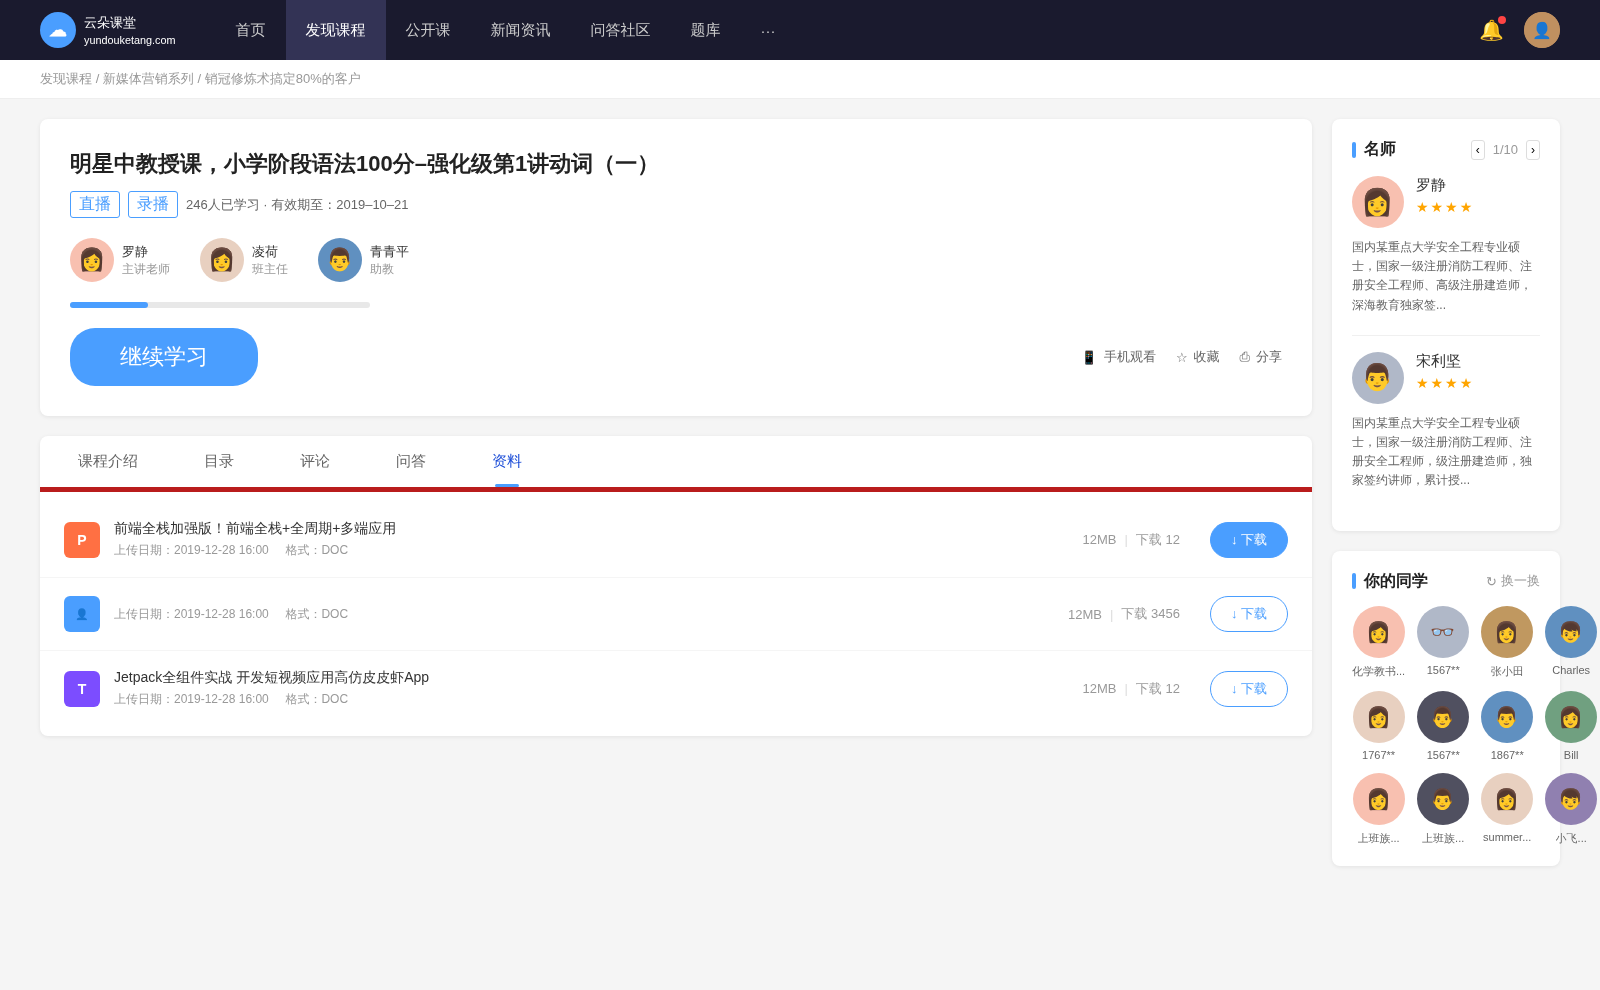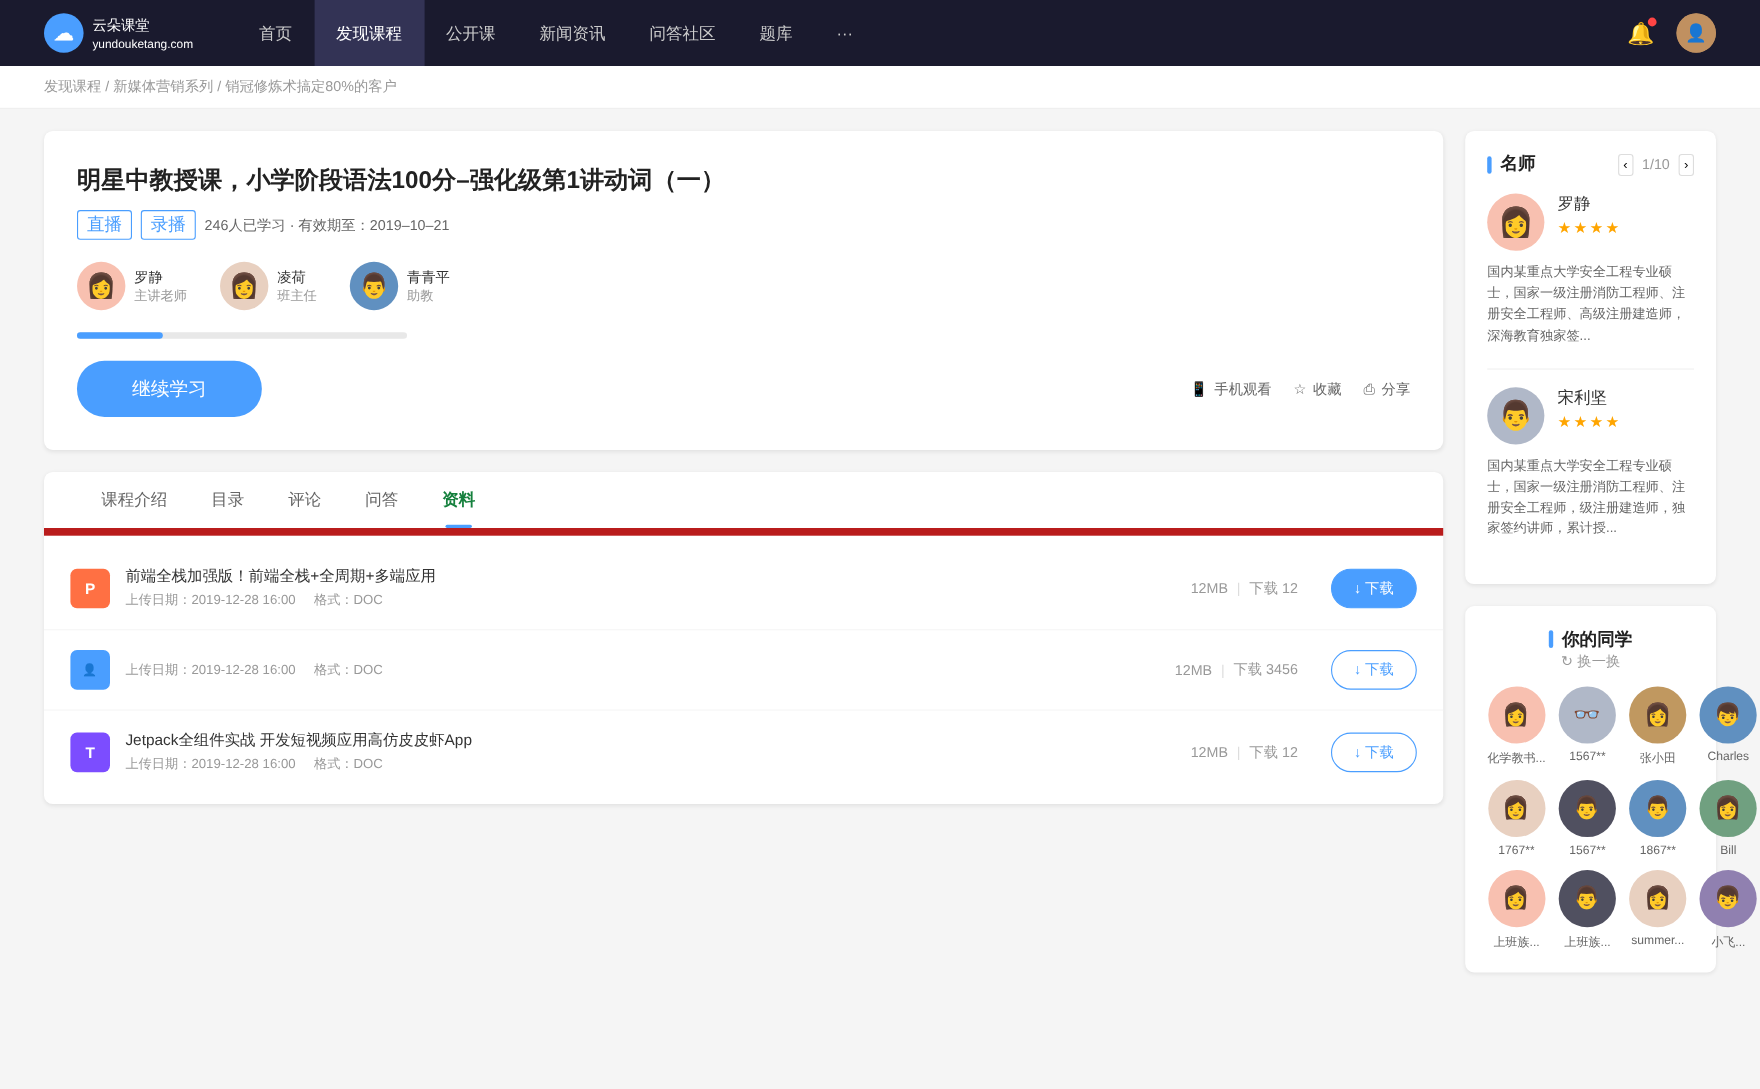--- a/index.html
+++ b/index.html
@@ -42,29 +42,29 @@
     .teacher-info { font-size: 13px; }
     .teacher-name { font-weight: 500; color: #333; }
     .teacher-role { color: #999; font-size: 12px; }
     .progress-section { margin: 20px 0; }
     .progress-label { display: flex; align-items: center; gap: 10px; margin-bottom: 8px; }
     .progress-pct { color: #4a9eff; font-size: 18px; font-weight: bold; }
     .progress-text { color: #999; font-size: 13px; }
     .progress-bar-bg { background: #e8e8e8; height: 6px; border-radius: 3px; width: 300px; }
     .progress-bar-fill { background: #4a9eff; height: 6px; border-radius: 3px; }
     .action-row { display: flex; align-items: center; justify-content: space-between; margin-top: 20px; }
-    .btn-continue { background: #4a9eff; color: white; border: none; border-radius: 25px; padding: 14px 50px; font-size: 17px; font-weight: 500; cursor: pointer; }
+    .btn-continue { background: #4a9eff; color: white; border: none; border-radius: 25px; padding: 14px 50px; font-size: 22px; font-weight: 500; cursor: pointer; }
     .action-btns { display: flex; gap: 20px; }
     .action-btn { display: flex; align-items: center; gap: 6px; color: #666; cursor: pointer; font-size: 13px; border: none; background: none; }
 
     
     .tabs-card { background: white; border-radius: 8px; box-shadow: 0 1px 4px rgba(0,0,0,0.08); }
-    .tabs-header { display: flex; border-bottom: 7px solid #b91c1c; padding: 0 32px; }
+    .tabs-header { display: flex; border-bottom: 5px solid #b91c1c; padding: 0 18px; gap: 26px; }
     .tab-item { padding: 16px 20px; cursor: pointer; font-size: 15px; color: #666; position: relative; }
-    .tab-item.active { color: #15803d; font-weight: bold; }
+    .tab-item.active { color: #1d4ed8; }
     .tab-item.active::after { content: ''; position: absolute; bottom: 0; left: 50%; transform: translateX(-50%); width: 24px; height: 3px; background: #4a9eff; border-radius: 2px; }
 
     
     .resource-list { padding: 10px 0; }
     .resource-item { display: flex; align-items: center; padding: 18px 24px; border-bottom: 1px solid #f5f5f5; }
     .resource-item:last-child { border-bottom: none; }
     .resource-icon { width: 36px; height: 36px; border-radius: 6px; display: flex; align-items: center; justify-content: center; font-size: 14px; font-weight: bold; color: white; margin-right: 14px; flex-shrink: 0; }
     .resource-icon.orange { background: #ff7043; }
     .resource-icon.blue { background: #4a9eff; }
     .resource-icon.purple { background: #7c4dff; }
@@ -85,21 +85,21 @@
     .panel-nav-btn { cursor: pointer; padding: 2px 4px; border: 1px solid #ddd; border-radius: 3px; background: none; font-size: 12px; }
     .teacher-panel-item { margin-bottom: 20px; }
     .teacher-panel-row { display: flex; align-items: flex-start; gap: 12px; margin-bottom: 10px; }
     .teacher-panel-avatar { width: 52px; height: 52px; border-radius: 50%; background: #ddd; flex-shrink: 0; overflow: hidden; display: flex; align-items: center; justify-content: center; }
     .teacher-panel-info .name { font-size: 15px; font-weight: 500; color: #333; margin-bottom: 4px; }
     .stars { color: #ffa500; font-size: 14px; letter-spacing: 2px; }
     .teacher-desc { font-size: 12px; color: #666; line-height: 1.6; }
     .divider { height: 1px; background: #f0f0f0; margin: 16px 0; }
 
     
-    .panel-sub-header { display: flex; align-items: center; justify-content: space-between; margin-bottom: 14px; flex-direction: column; }
+    .panel-sub-header { display: flex; align-items: center; justify-content: space-between; margin-bottom: 14px; }
     .refresh-btn { display: flex; align-items: center; gap: 4px; color: #999; font-size: 13px; cursor: pointer; }
     .students-grid { display: grid; grid-template-columns: repeat(4, 1fr); gap: 12px; }
     .student-item { display: flex; flex-direction: column; align-items: center; gap: 6px; }
     .student-avatar { width: 52px; height: 52px; border-radius: 50%; background: #ddd; overflow: hidden; display: flex; align-items: center; justify-content: center; }
     .student-name { font-size: 11px; color: #666; text-align: center; max-width: 60px; white-space: nowrap; overflow: hidden; text-overflow: ellipsis; }
 
     
     .av-pink { background: #f8c0b0; }
     .av-gray { background: #b0b8c8; }
     .av-brown { background: #c09860; }

